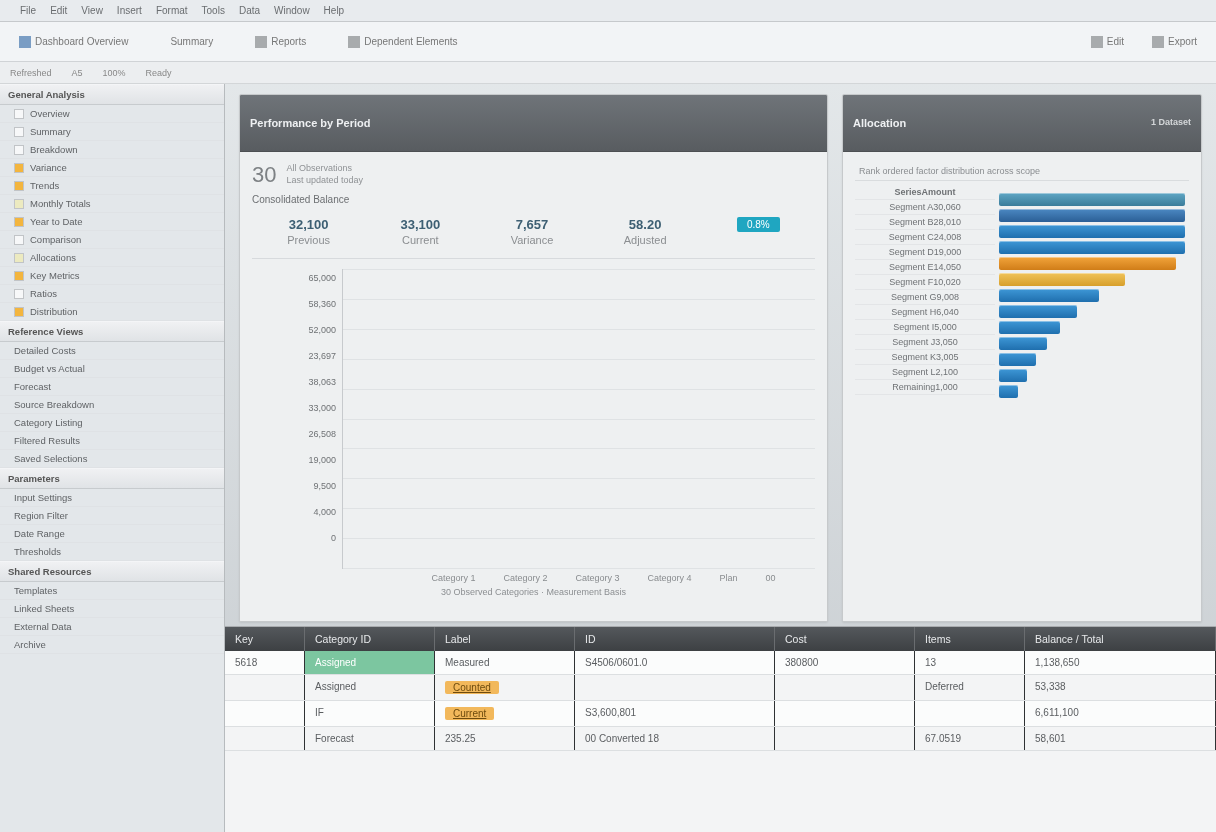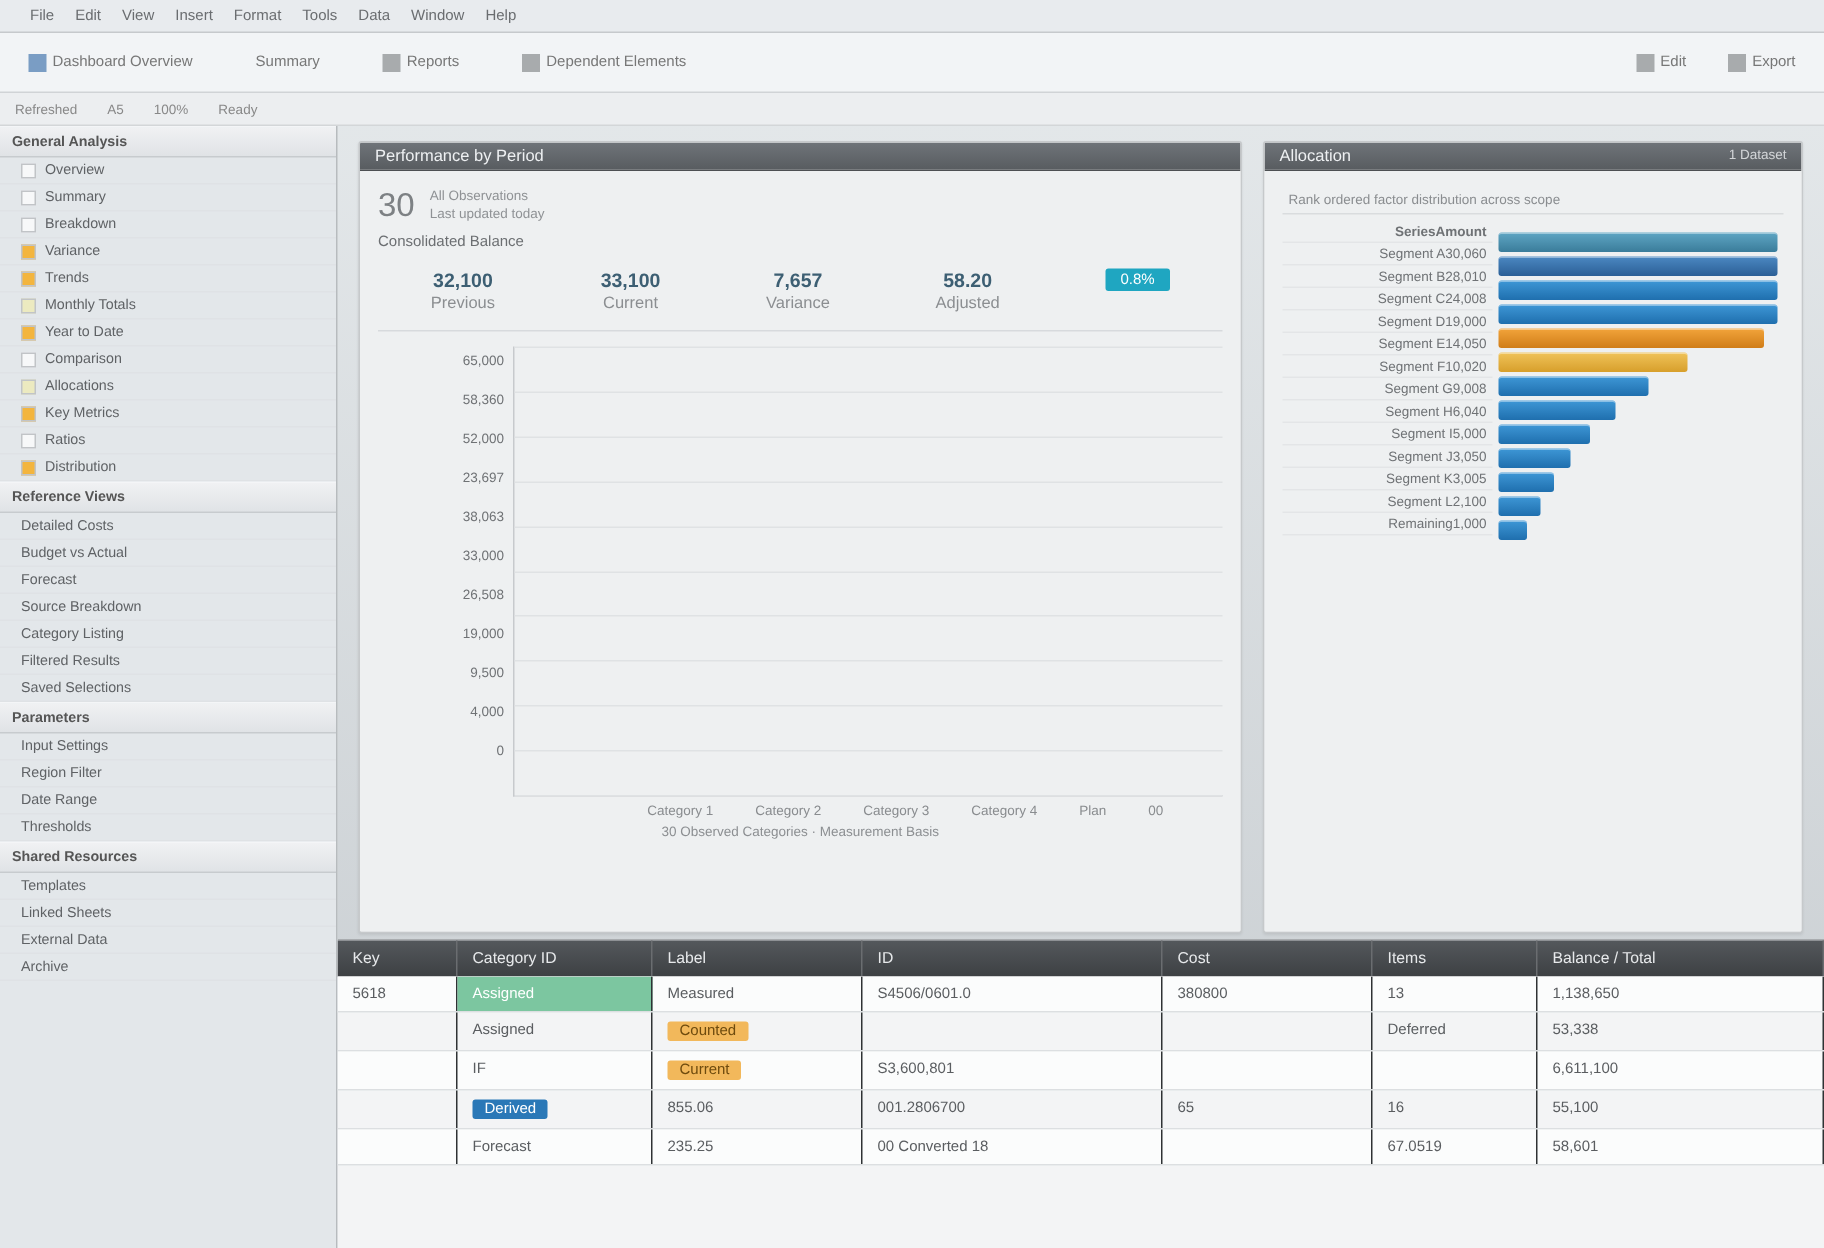--- a/index.html
+++ b/index.html
@@ -22,21 +22,21 @@
   .sidebar .item { padding: 3px 8px 3px 14px; color: #5f6265; border-bottom: 1px solid #dfe2e5; display:flex; align-items:center; gap:6px; cursor:default; }
   .sidebar .item .sw { width:10px; height:10px; border:1px solid #c1c4c7; background:#f7f8f9; }
   .sidebar .item.accent .sw{ background:#f3b53e; }
   .sidebar .item.alt .sw{ background:#eceac0; }
 
   .content { flex: 1; display: flex; flex-direction: column; overflow:hidden; }
 
   
   .dash { flex: 1 1 auto; display: flex; gap: 14px; padding: 10px 14px 4px 14px; overflow:hidden; }
   .panel { background: #f6f7f8; border: 1px solid #c6c9cb; border-radius: 2px; box-shadow: 0 1px 0 #fff inset, 0 1px 2px rgba(0,0,0,.08); display:flex; flex-direction:column; overflow:hidden; }
-  .panel-title { background: linear-gradient(#6f7479,#585c60); color:#eef0f2; font-size:11px; padding:3px 10px; font-weight:400; border-bottom:1px solid #4d5053; }
+  .panel-title { background: linear-gradient(#6f7479,#585c60); color:#eef0f2; font-size:11px; padding:22px 10px; font-weight:700; border-bottom:1px solid #4d5053; }
   .panel-body { flex:1; padding:10px 12px; background:#eef0f1; overflow:hidden; }
 
   .left-panel { flex: 1 1 60%; min-width: 0; }
   .right-panel { width: 360px; }
 
   .kpi-row { display:flex; justify-content:space-around; padding:8px 0 12px; border-bottom:1px solid #d7dadd; }
   .kpi { text-align:center; }
   .kpi .val { font-size:13px; color:#3d5f73; font-weight:600; }
   .kpi .lbl { font-size:11px; color:#8b8e91; margin-top:2px; }
   .kpi .badge { display:inline-block; background:#1fa6c1; color:#fff; padding:2px 10px; border-radius:2px; font-size:10px; }
@@ -54,39 +54,39 @@
   .xaxis { display:flex; justify-content:center; gap:28px; padding:4px 30px 0 170px; font-size:9px; color:#898c8f; }
 
   .subhead { font-size:10px; color:#6c6f72; margin:6px 0 4px; }
   .big-num { display:flex; align-items:center; gap:10px; margin-bottom:6px; }
   .big-num .n { font-size:22px; color:#7d8184; font-weight:300; }
   .big-num .t { font-size:9px; color:#8f9295; line-height:1.3; }
 
   
   .rp-body{display:flex; height:100%;}
   .rp-list{ width:140px; font-size:9px; color:#6f7275; }
-  .rp-list .row{ display:flex; justify-content:flex-end; padding:2px 4px; border-bottom:1px solid #e3e5e7;}
+  .rp-list .row{ display:flex; justify-content:center; padding:2px 4px; border-bottom:1px solid #e3e5e7;}
   .rp-bars{ flex:1; position:relative; padding:8px 4px; }
   .hbar{ height:13px; margin-bottom:3px; border-radius:2px; background:linear-gradient(#3e97d6,#1f6fae); box-shadow:inset 0 1px 0 rgba(255,255,255,.4);}
   .hbar.h1{background:linear-gradient(#5fa6c4,#3a7c9a);}
   .hbar.h2{background:linear-gradient(#4b88c2,#2b5f96);}
   .hbar.h3{background:linear-gradient(#f2a43b,#d07d18);}
   .hbar.h4{background:linear-gradient(#f0c35a,#d79f2b);}
   .rp-sub{ font-size:9px; color:#8a8d90; padding:4px; border-bottom:1px solid #d9dcde; margin-bottom:4px;}
 
   
   .grid-panel { height: 206px; background:#e9ebed; border-top:1px solid #a9acaf; display:flex; flex-direction:column; }
   .grid-header { display:flex; background:linear-gradient(#54585c,#3d4043); color:#e7e9eb; font-size:10.5px; }
   .grid-header .col, .grid-row .cell { padding:6px 10px; border-right:1px solid #2f3234; }
   .grid-header .col{ border-right-color:#6a6d70; }
   .grid-body { flex:1; overflow:auto; background:#f3f4f5; }
   .grid-row { display:flex; font-size:10px; color:#5a5d60; border-bottom:1px solid #dcdfe1; }
   .grid-row:nth-child(odd){ background:#fbfcfc; }
   .grid-row.hl1 .cell:nth-child(2){ background:#7cc6a0; color:#fff;}
-  .grid-row .chip{ display:inline-block; padding:1px 8px; border-radius:2px; }
+  .grid-row .chip{ display:inline-block; padding:1px 8px; border-radius:2px;text-decoration:underline; }
   .chip.or{background:#f2b85b;color:#6e4b0e;}
   .chip.bl{background:#2a78b7;color:#fff;}
   .c0{width:80px;} .c1{width:130px;} .c2{width:140px;} .c3{width:200px;} .c4{width:140px;} .c5{width:110px;} .c6{flex:1;}
 
   .icon{ display:inline-block; width:12px; height:12px; }
   .icon-square{ background:#a8abad; }
   .icon-app{ background:#7a9dc4; }
 </style>
 </head>
 <body>
@@ -450,29 +450,20 @@
               <div class="cell c0"></div>
               <div class="cell c1">IF</div>
               <div class="cell c2"><span class="chip or">Current</span></div>
               <div class="cell c3">S3,600,801</div>
               <div class="cell c4"></div>
               <div class="cell c5"></div>
               <div class="cell c6">6,611,100</div>
             </div>
             <div class="grid-row">
               <div class="cell c0"></div>
-              <div class="cell c1"><span class="chip bl">Derived</span></div>
-              <div class="cell c2">855.06</div>
-              <div class="cell c3">001.2806700</div>
-              <div class="cell c4">65</div>
-              <div class="cell c5">16</div>
-              <div class="cell c6">55,100</div>
-            </div>
-            <div class="grid-row">
-              <div class="cell c0"></div>
               <div class="cell c1">Forecast</div>
               <div class="cell c2">235.25</div>
               <div class="cell c3">00 Converted 18</div>
               <div class="cell c4"></div>
               <div class="cell c5">67.0519</div>
               <div class="cell c6">58,601</div>
             </div>
           </div>
       </div>
 

